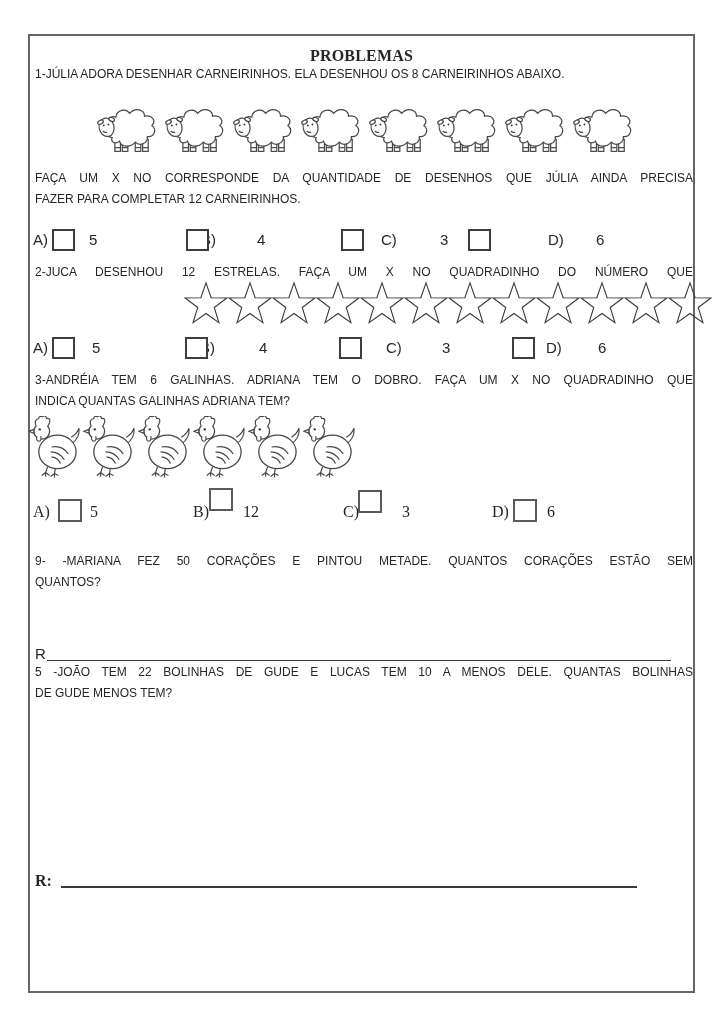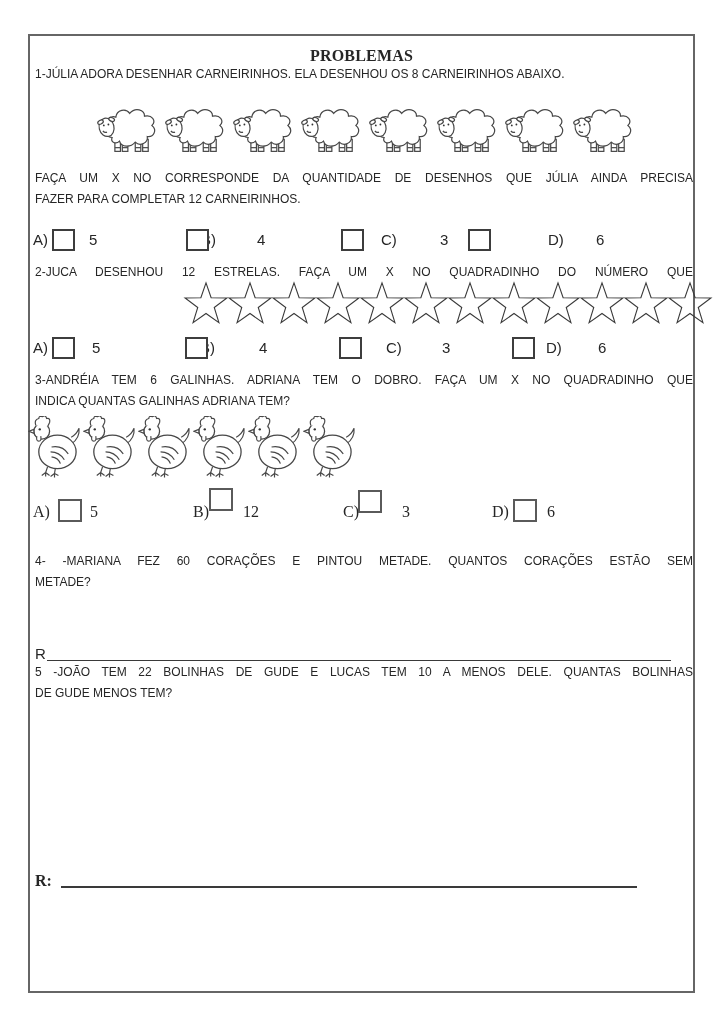--- a/index.html
+++ b/index.html
@@ -396,22 +396,22 @@
     <span style="left:243px;top:13px">12</span>
     <span style="left:343px;top:13px">C)</span>
     <span class="obox" style="left:358px;top:0px"></span>
     <span style="left:402px;top:13px">3</span>
     <span style="left:492px;top:13px">D)</span>
     <span class="obox" style="left:513px;top:9px"></span>
     <span style="left:547px;top:13px">6</span>
   </div>
 
   <div class="abs para" style="top:551px">
-    <div class="jline">4- -MARIANA FEZ 60 CORAÇÕES E PINTOU METADE. QUANTOS CORAÇÕES ESTÃO SEM</div>
-    <div>METADE?</div>
+    <div class="jline">9- -MARIANA FEZ 50 CORAÇÕES E PINTOU METADE. QUANTOS CORAÇÕES ESTÃO SEM</div>
+    <div>QUANTOS?</div>
   </div>
 
   <div class="abs" style="left:35px;top:645px;font-size:15px">
     <span>R</span><span class="abs ansline" style="left:12px;top:0;width:624px;height:16px;border-bottom-width:1.5px"></span>
   </div>
 
   <div class="abs para" style="top:662px">
     <div class="jline">5 -JOÃO TEM 22 BOLINHAS DE GUDE E LUCAS TEM 10 A MENOS DELE. QUANTAS BOLINHAS</div>
     <div>DE GUDE MENOS TEM?</div>
   </div>

